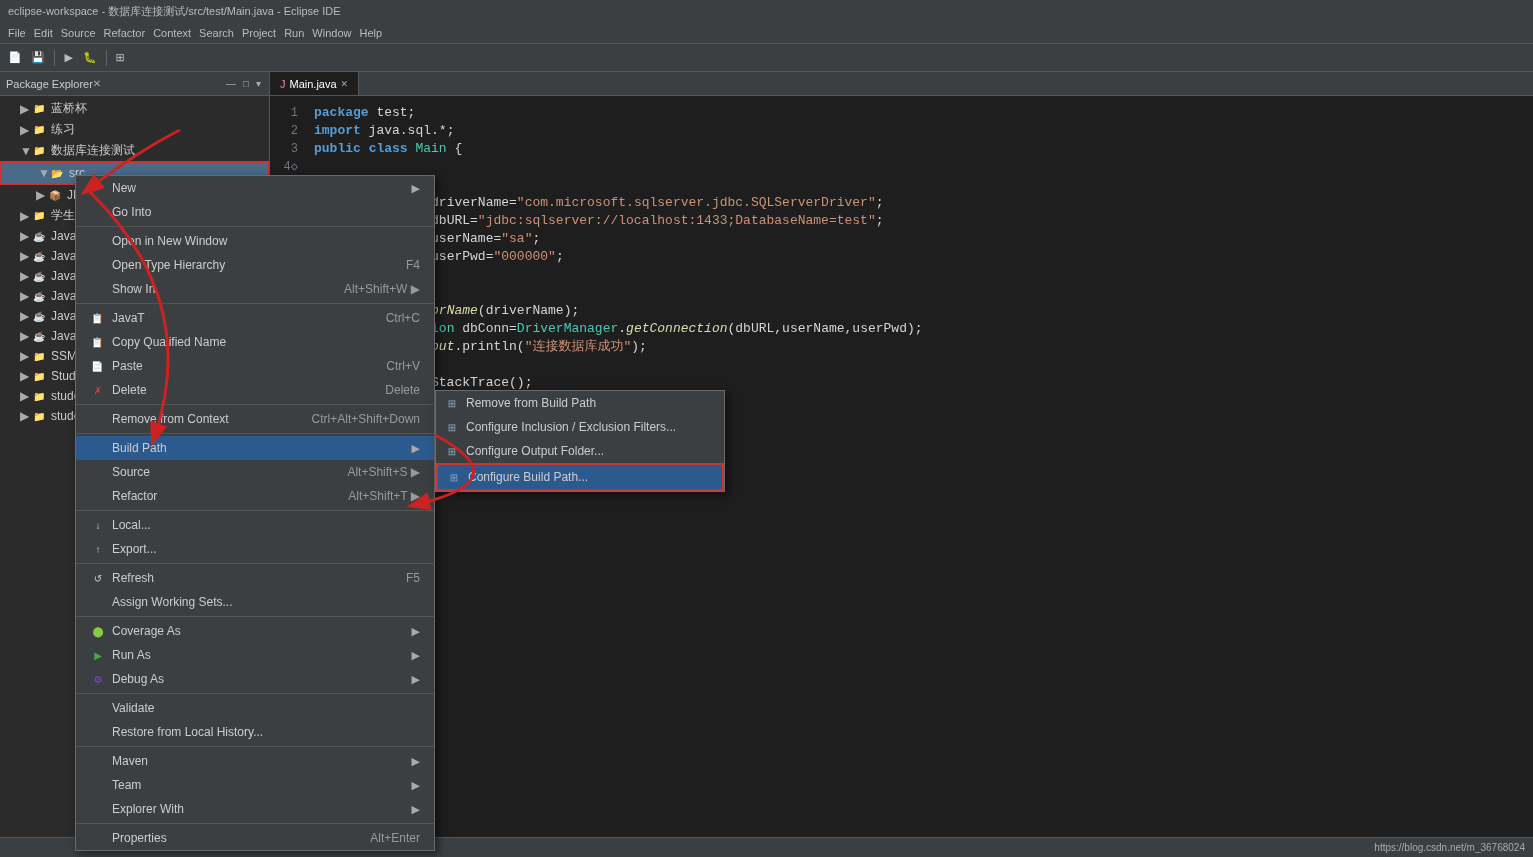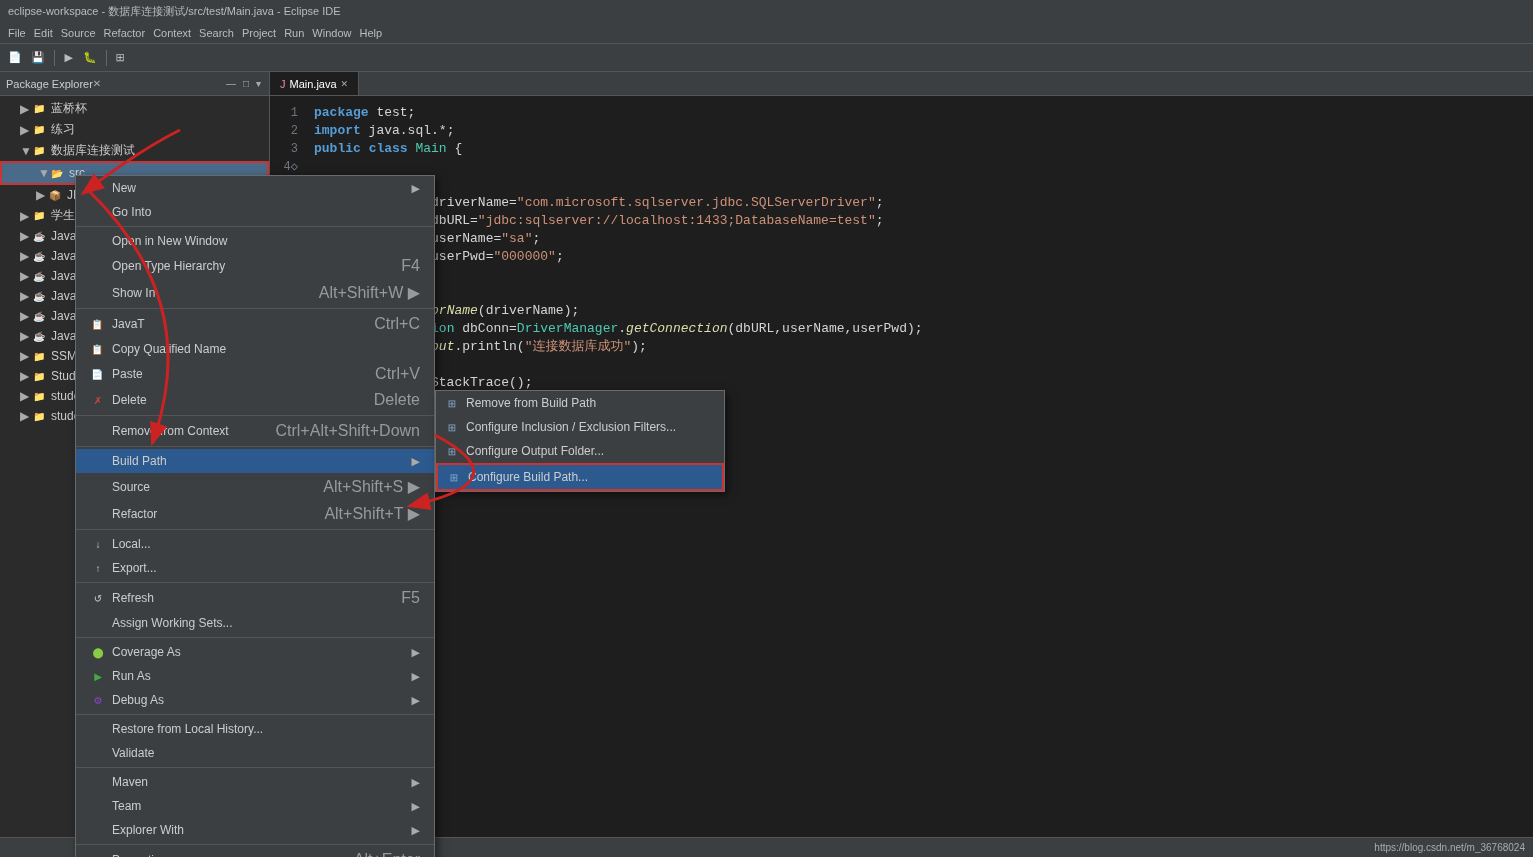--- a/index.html
+++ b/index.html
@@ -245,21 +245,21 @@
       width: 16px;
       height: 16px;
       display: inline-flex;
       align-items: center;
       justify-content: center;
       font-size: 10px;
       flex-shrink: 0;
     }
     .ctx-shortcut {
       color: #999;
-      font-size: 16px;
+      font-size: 12px;
     }
     .ctx-arrow {
       color: #aaa;
       font-size: 11px;
     }
     .ctx-separator {
       height: 1px;
       background: #555;
       margin: 2px 0;
     }
@@ -677,27 +677,27 @@
     <div class="ctx-item-left">
       <span class="ctx-icon" style="color:#8844cc;">⚙</span>
       <span>Debug As</span>
     </div>
     <span class="ctx-arrow">▶</span>
   </div>
   <div class="ctx-separator"></div>
   <div class="ctx-item">
     <div class="ctx-item-left">
       <span class="ctx-icon"></span>
+      <span>Validate</span>
+    </div>
+  </div>
+  <div class="ctx-item">
+    <div class="ctx-item-left">
+      <span class="ctx-icon"></span>
       <span>Restore from Local History...</span>
-    </div>
-  </div>
-  <div class="ctx-item">
-    <div class="ctx-item-left">
-      <span class="ctx-icon"></span>
-      <span>Validate</span>
     </div>
   </div>
   <div class="ctx-separator"></div>
   <div class="ctx-item">
     <div class="ctx-item-left">
       <span class="ctx-icon"></span>
       <span>Maven</span>
     </div>
     <span class="ctx-arrow">▶</span>
   </div>

